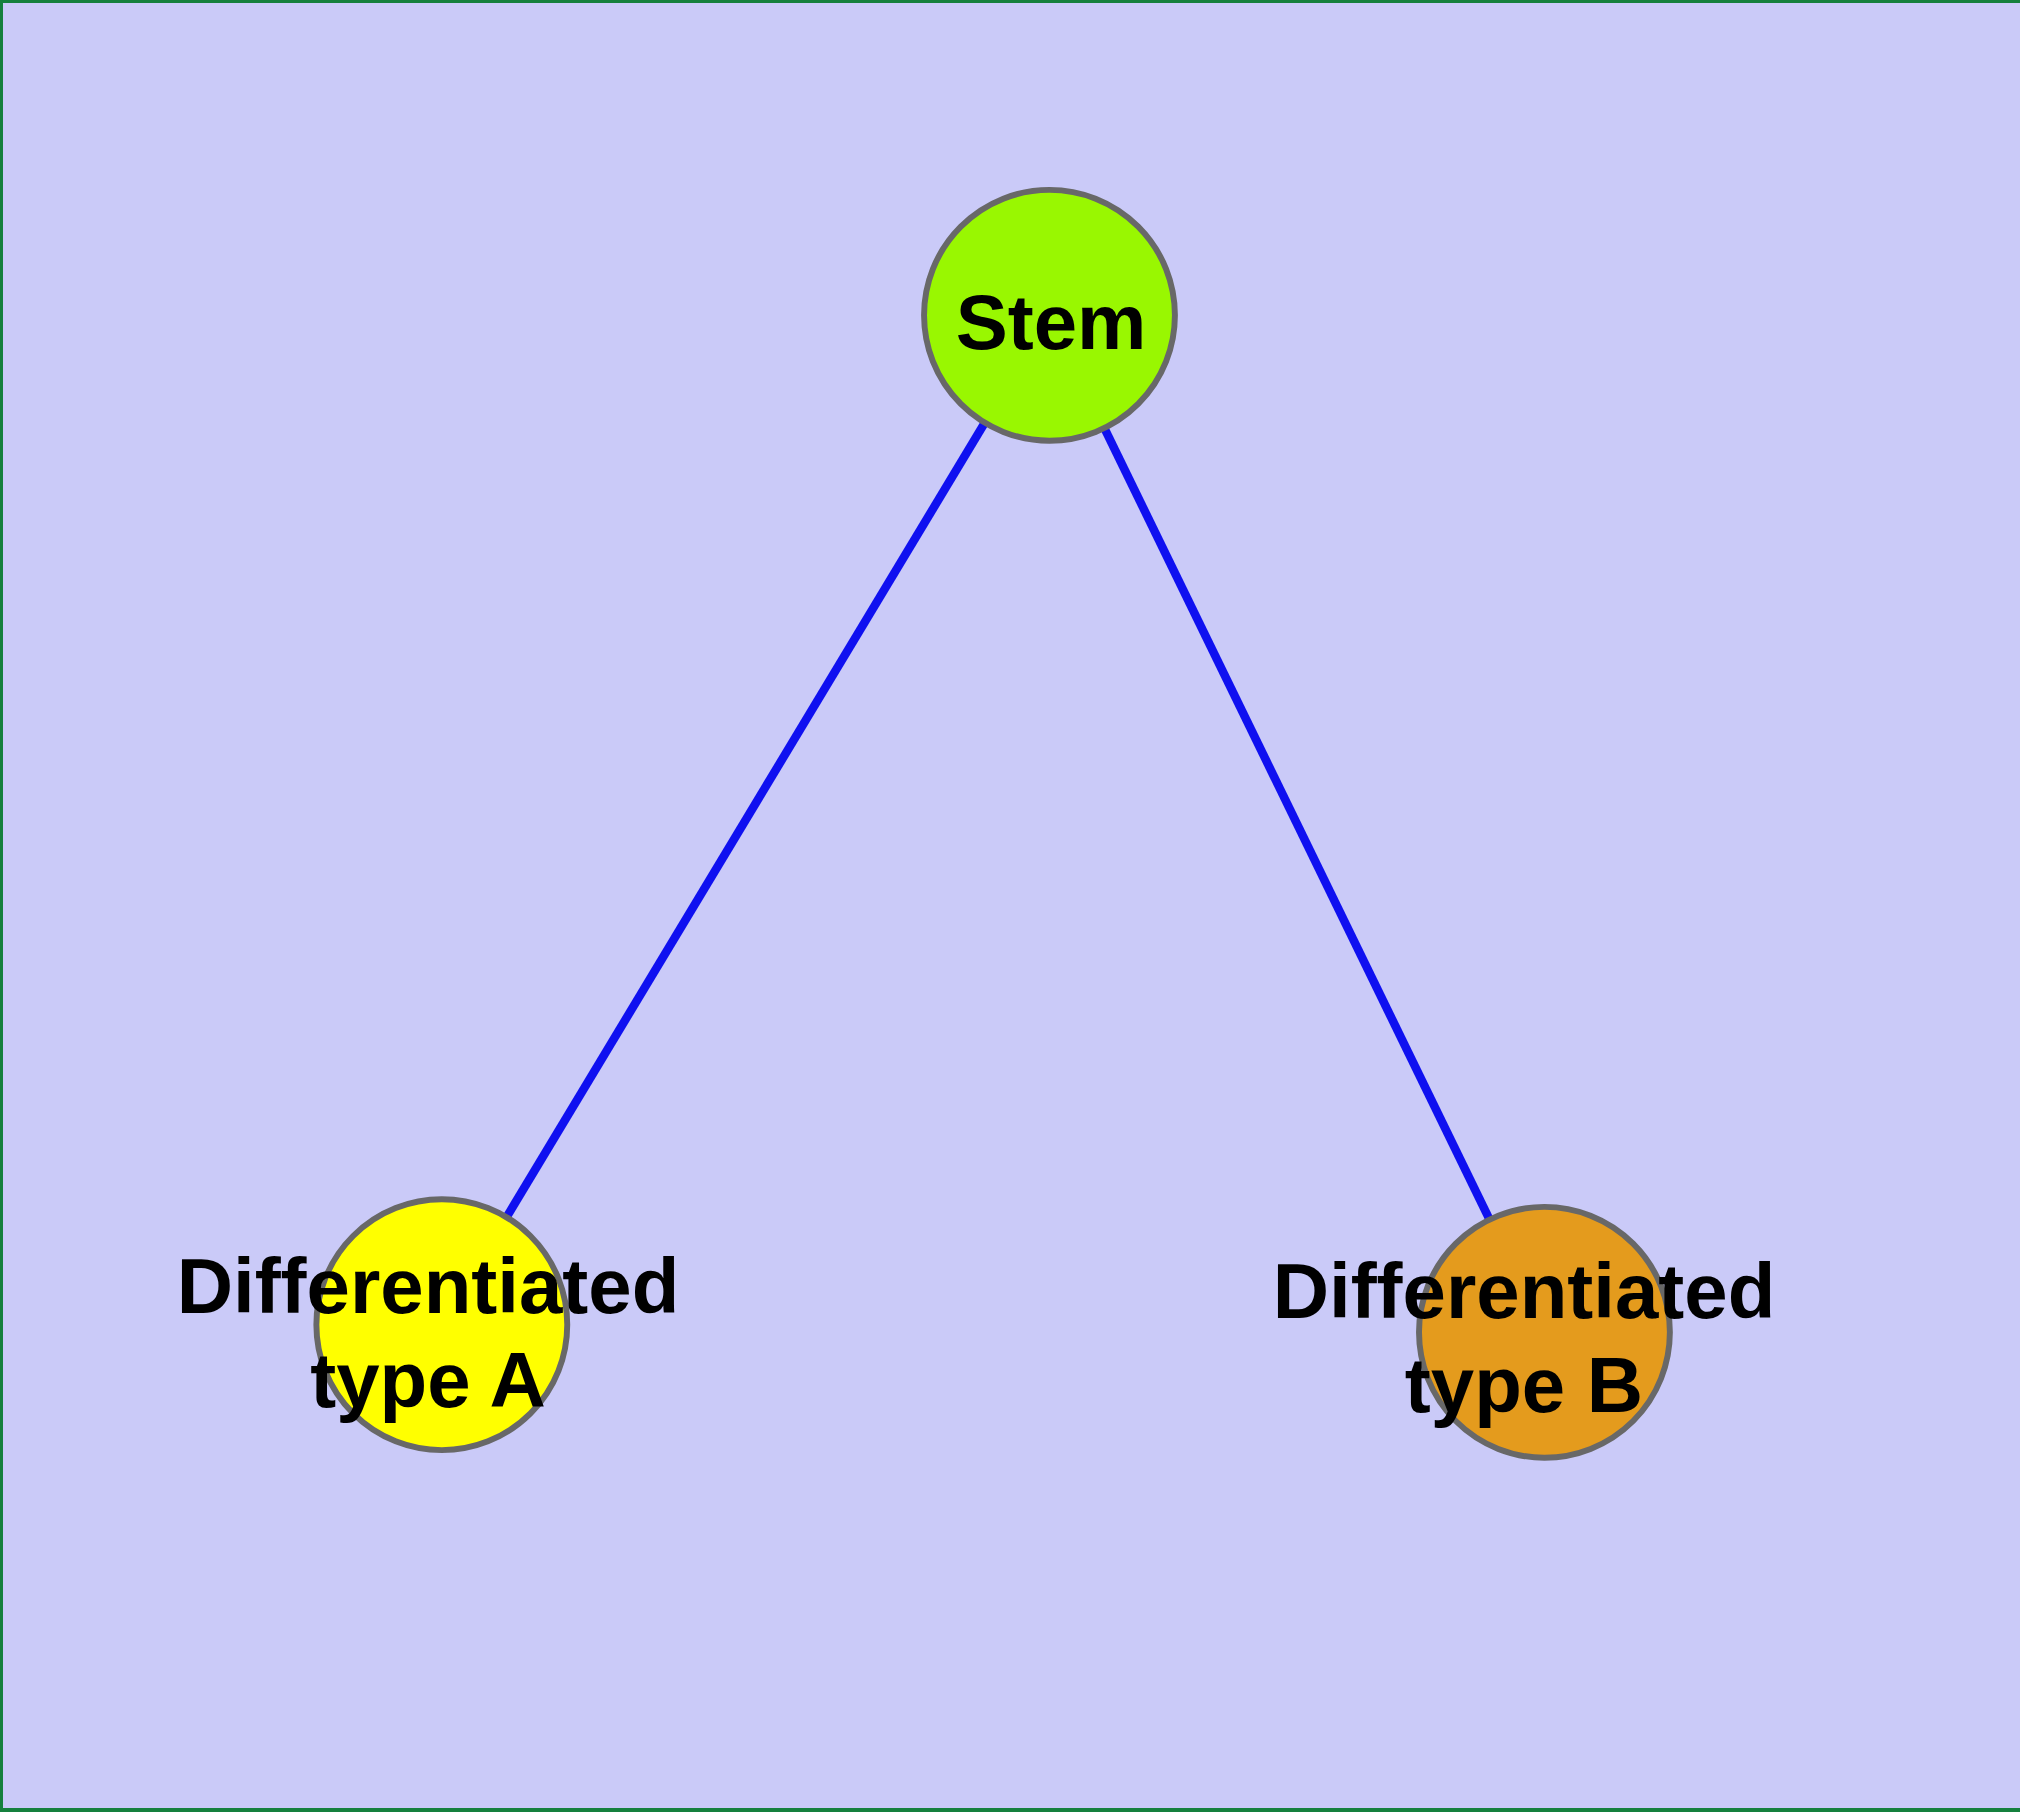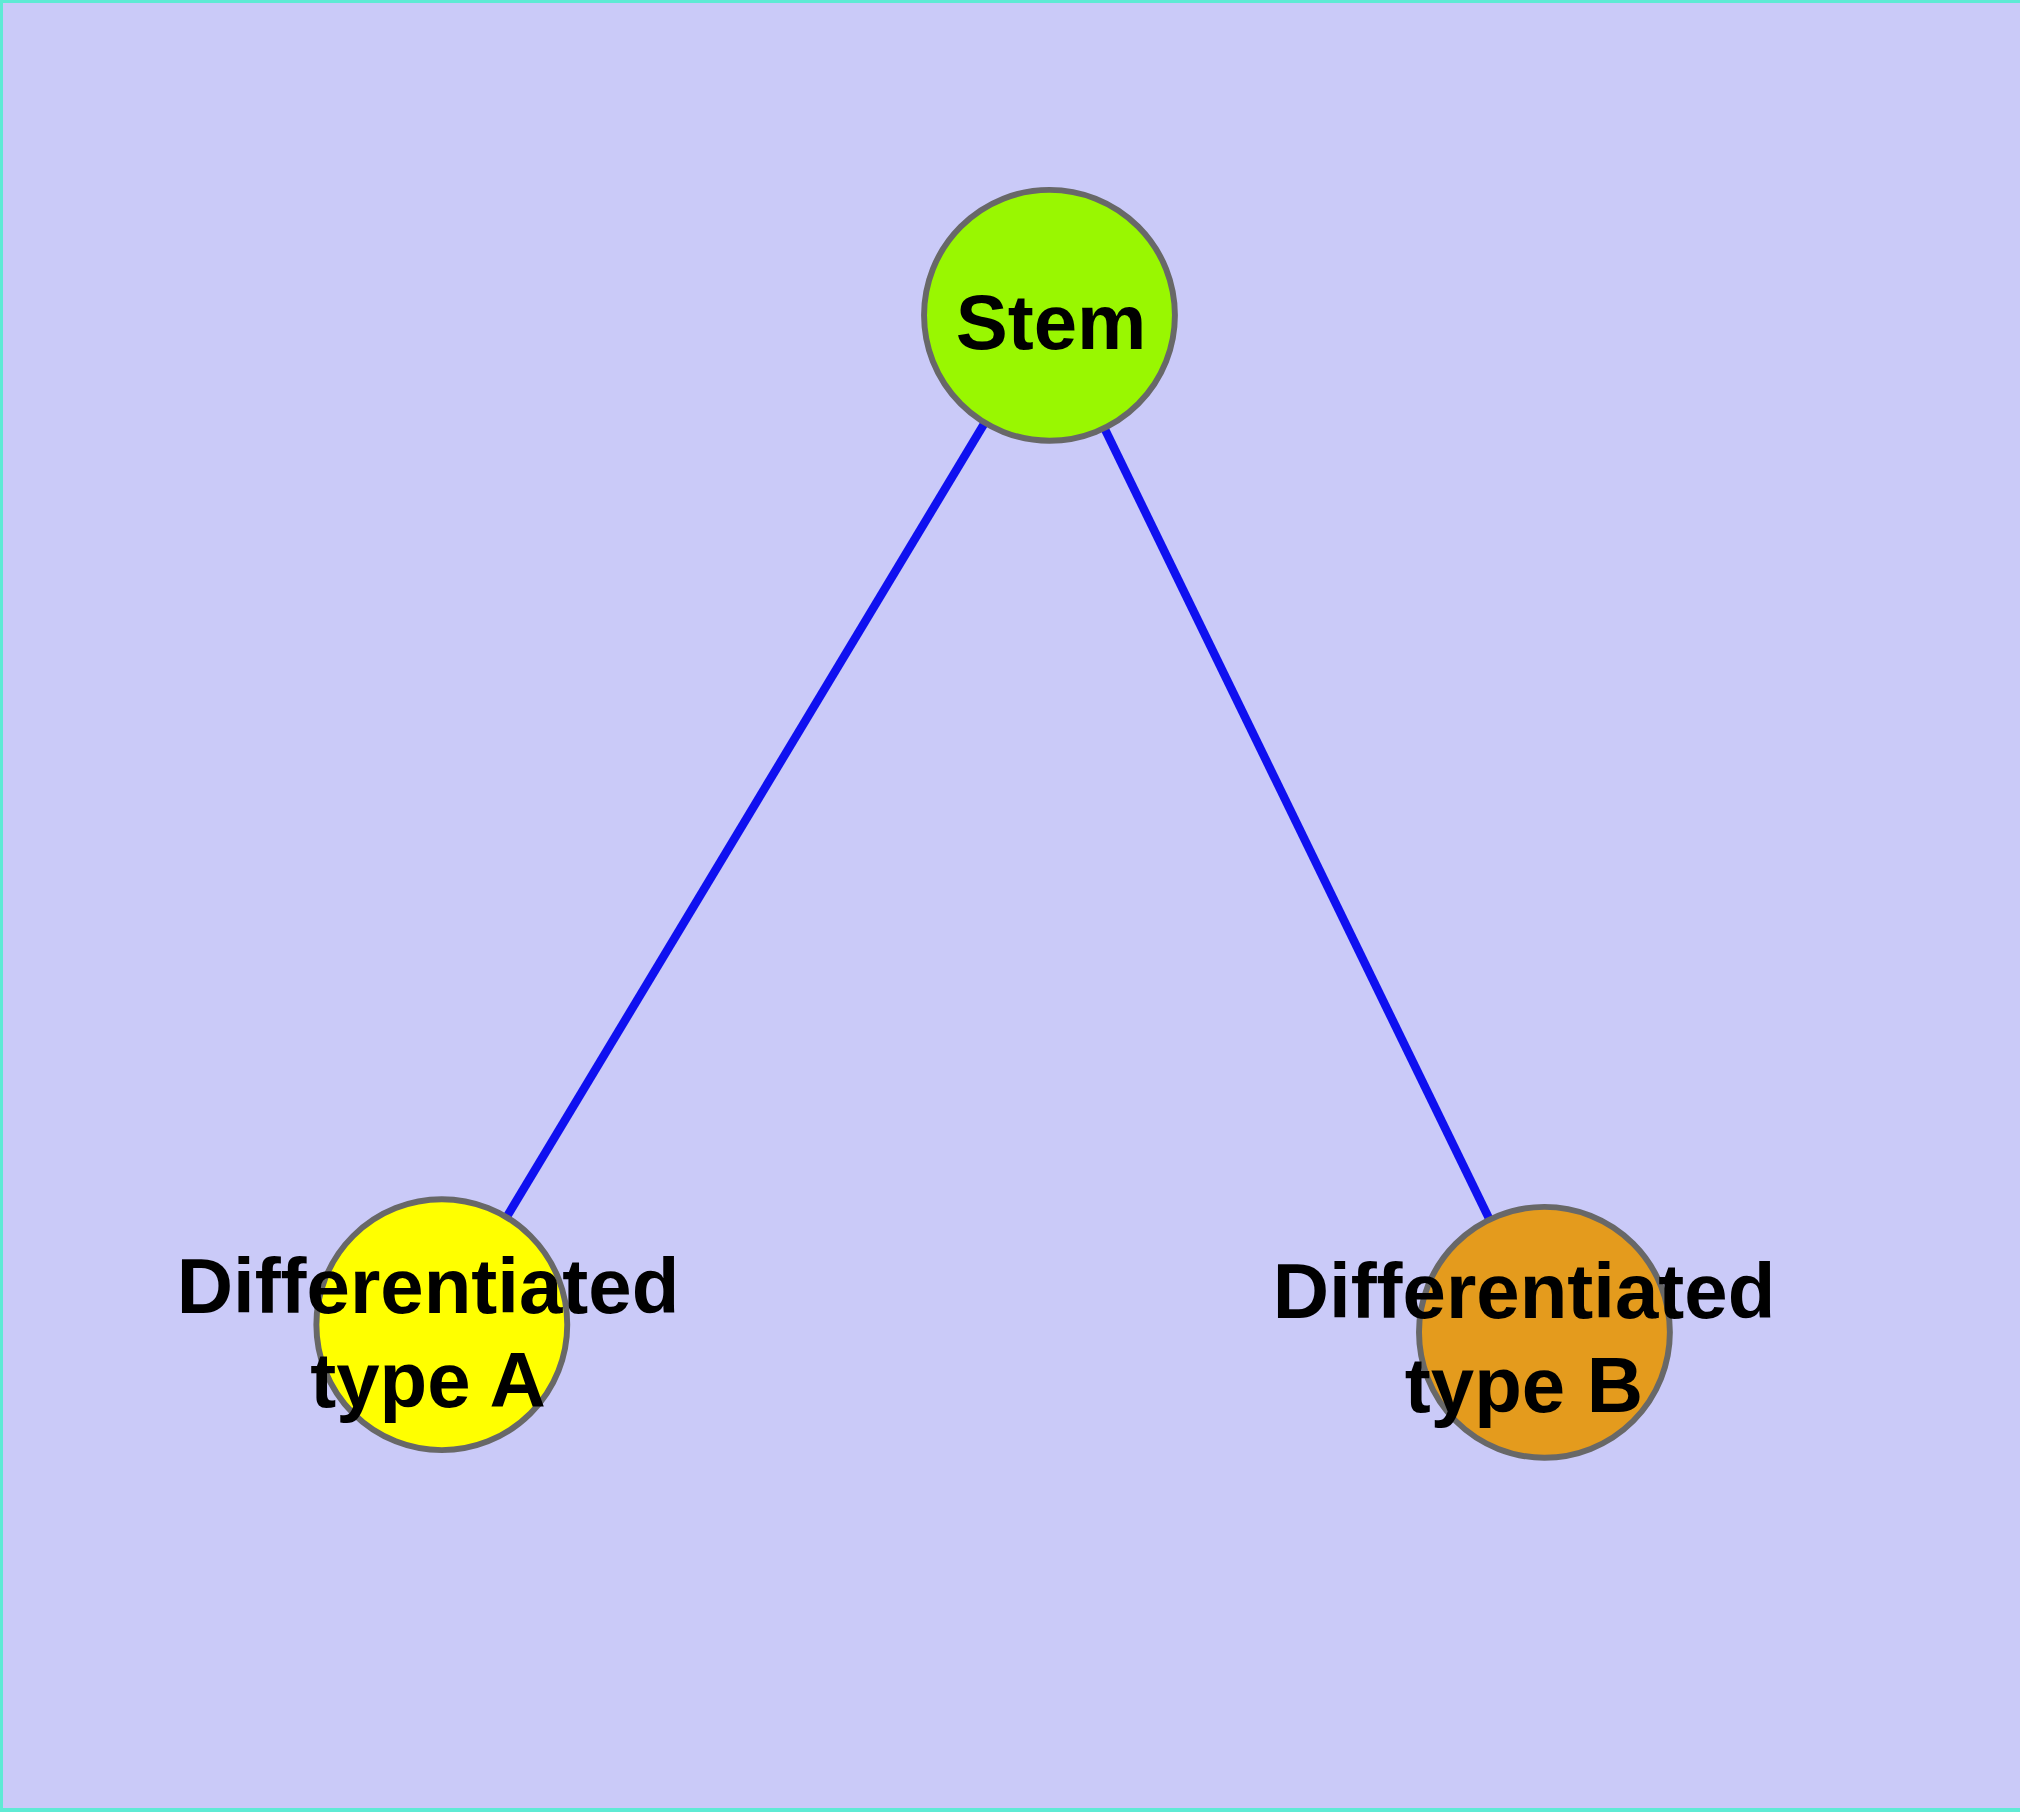--- a/index.html
+++ b/index.html
@@ -5,21 +5,21 @@
   html, body {
     margin: 0;
     padding: 0;
     background: #ffffff;
     font-family: "Liberation Sans", sans-serif;
   }
   .canvas {
     position: relative;
     width: 2021px;
     height: 1812px;
-    background: #5eead4;
+    background: #15803d;
     overflow: hidden;
   }
   
   .field {
     position: absolute;
     left: 3.4px;
     top: 3.4px;
     right: 0;
     bottom: 4.2px;
     background: #cacaf8; 

